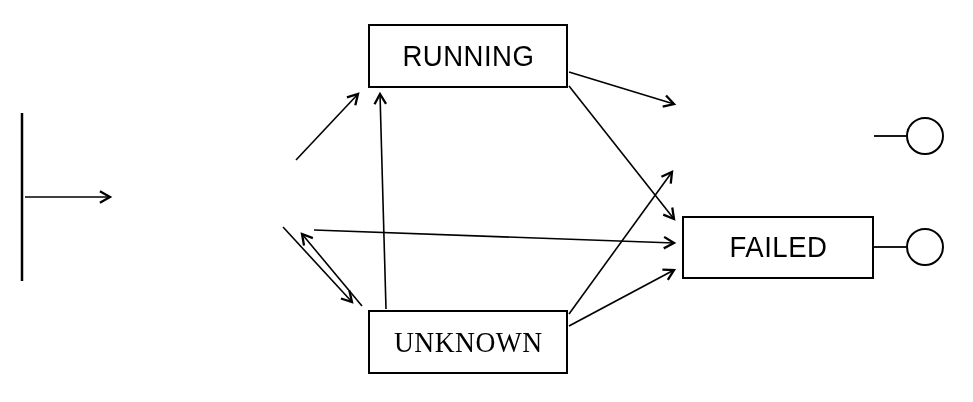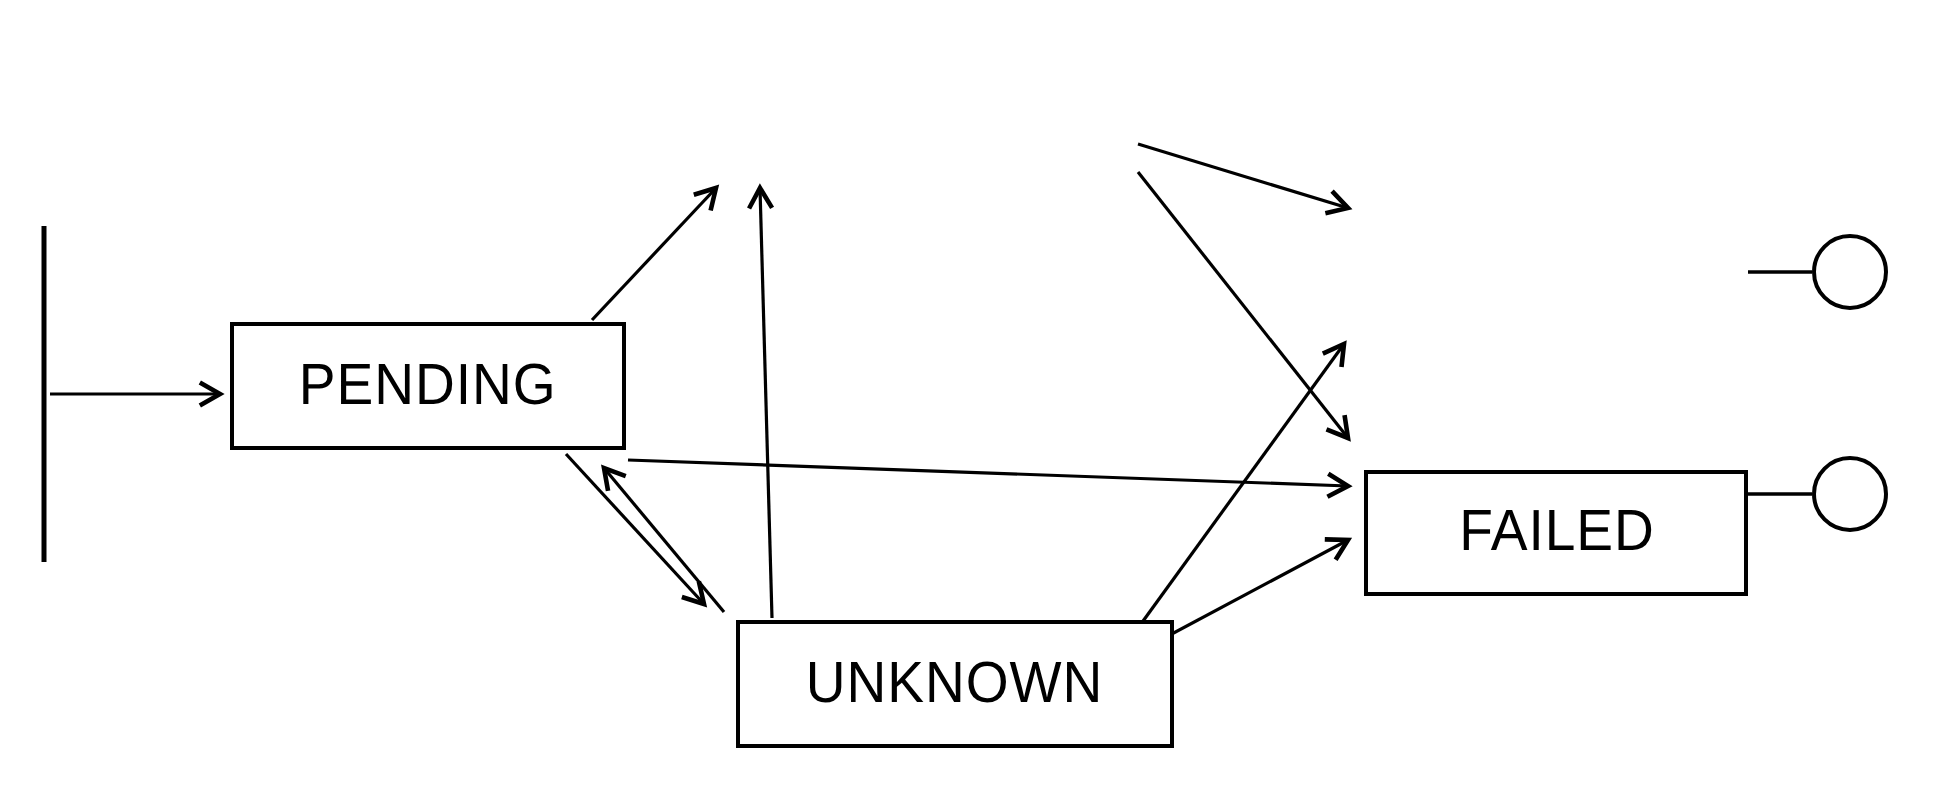--- a/index.html
+++ b/index.html
@@ -33,23 +33,23 @@
   }
   .state-label {
     font-size: 29px;
     color: #000000;
     letter-spacing: 0.5px;
     transform: scaleX(0.95);
     white-space: nowrap;
   }
   .node-pending   { left: 115px; top: 161px; width: 198px; height: 64px; }
   .node-running   { left: 368px; top: 24px;  width: 200px; height: 64px; }
-  .node-unknown   { left: 368px; top: 310px; width: 219px; height: 64px; }
+  .node-unknown   { left: 368px; top: 310px; width: 200px; height: 64px; font-family: Liberation Serif, serif; }
   .node-succeeded { left: 682px; top: 105px; width: 192px; height: 63px; }
-  .node-failed    { left: 682px; top: 216px; width: 192px; height: 63px; margin-top: 19px; }
+  .node-failed    { left: 682px; top: 216px; width: 192px; height: 63px; }
 </style>
 </head>
 <body>
 
 <div class="canvas">
 
   <svg class="edges-layer" width="973" height="402" viewBox="0 0 973 402" xmlns="http://www.w3.org/2000/svg">
     <defs>
       <marker id="arrow" viewBox="0 0 10 10" refX="8" refY="5" markerWidth="9" markerHeight="9" orient="auto-start-reverse">
         <path d="M1,1 L8,5 L1,9" fill="none" stroke="#000000" stroke-width="1.6"></path>
@@ -78,24 +78,24 @@
 
     <line x1="569" y1="326" x2="674" y2="270" stroke="#000000" stroke-width="1.6" marker-end="url(#arrow)"></line>
 
     <line x1="874" y1="136" x2="906" y2="136" stroke="#000000" stroke-width="1.8"></line>
     <circle cx="925" cy="136" r="18" fill="#ffffff" stroke="#000000" stroke-width="2"></circle>
 
     <line x1="874" y1="247" x2="906" y2="247" stroke="#000000" stroke-width="1.8"></line>
     <circle cx="925" cy="247" r="18" fill="#ffffff" stroke="#000000" stroke-width="2"></circle>
   </svg>
 
-  <div class="state-node node-pending">
-    <span class="state-label">PENDING</span>
+
+  <div class="state-node node-running">
+    <span class="state-label">RUNNING</span>
   </div>
-
 
   <div class="state-node node-unknown">
     <span class="state-label">UNKNOWN</span>
   </div>
 
 
   <div class="state-node node-failed">
     <span class="state-label">FAILED</span>
   </div>
 

